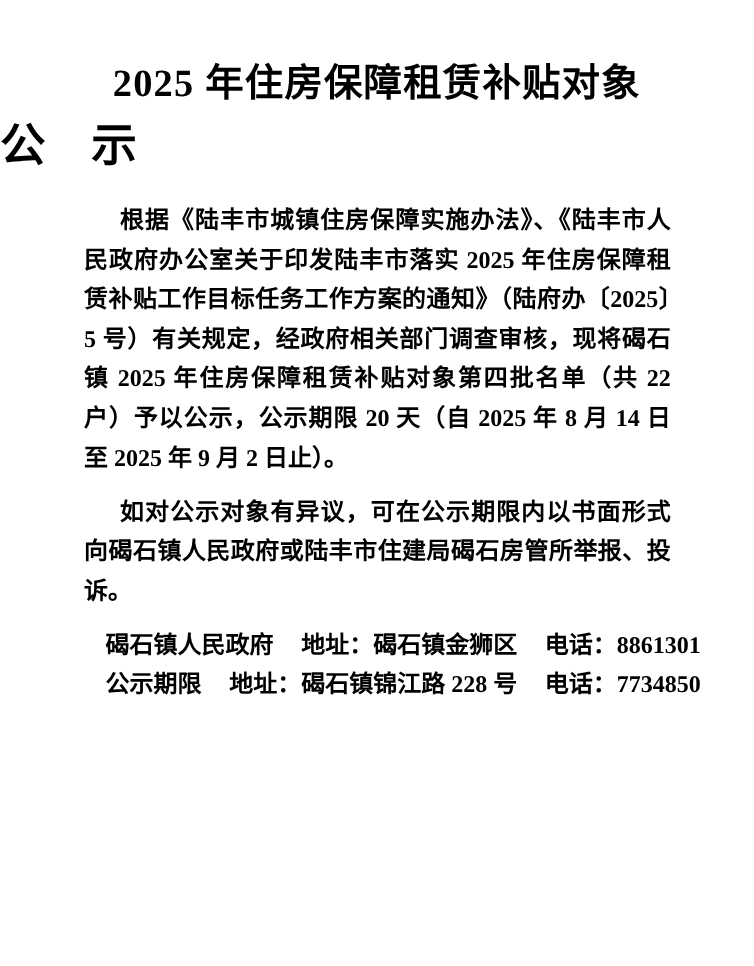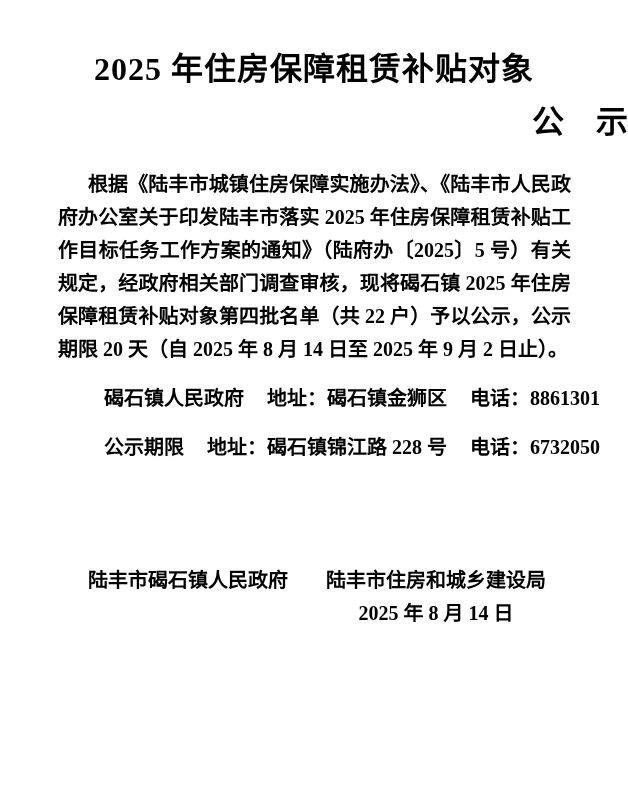--- a/index.html
+++ b/index.html
@@ -18,37 +18,37 @@
     margin: 0;
     padding-top: 50px;
     text-align: center;
     font-size: 32px;
     line-height: 38px;
     letter-spacing: 1px;
   }
   .title-line2 {
     margin: 0;
     padding-top: 16px;
-    text-align: right;
-    font-size: 32px;
+    text-align: left;
+    font-size: 38px;
     line-height: 36px;
   }
   .doc-body {
     margin: 28px 57px 0 58px; 
     font-size: 20px;
     line-height: 33px;
   }
   .para {
-    margin: 0;
+    margin: 12px;
     text-align: justify;
     text-justify: inter-ideograph;
     text-indent: 30px;
   }
   .contact-line {
-    margin: 16px;
+    margin: 0;
     padding-left: 30px;
     white-space: nowrap;
   }
   .contact-line .seg { margin-left: 18px; }
   .attachment {
     margin: 37px 0 0 0;
     padding-left: 30px;
   }
   .sign-row {
     display: flex;
@@ -72,36 +72,30 @@
 <div class="page">
 
   <h1 class="title-line1">2025 年住房保障租赁补贴对象</h1>
 
   <h1 class="title-line2">公　示</h1>
 
   <div class="doc-body">
 
     <p class="para">根据《陆丰市城镇住房保障实施办法》、《陆丰市人民政府办公室关于印发陆丰市落实 2025 年住房保障租赁补贴工作目标任务工作方案的通知》（陆府办〔2025〕5 号）有关规定，经政府相关部门调查审核，现将碣石镇 2025 年住房保障租赁补贴对象第四批名单（共 22 户）予以公示，公示期限 20 天（自 2025 年 8 月 14 日至 2025 年 9 月 2 日止）。</p>
 
+    <p class="para">如对公示对象有异议，可在公示期限内以书面形式向碣石镇人民政府或陆丰市住建局碣石房管所举报、投诉。</p>
 
     <p class="contact-line">
       <span class="seg" style="margin-left:0">碣石镇人民政府</span>
       <span class="seg">地址：碣石镇金狮区</span>
       <span class="seg">电话：8861301</span>
     </p>
 
     <p class="contact-line">
       <span class="seg" style="margin-left:0">公示期限</span>
       <span class="seg">地址：碣石镇锦江路 228 号</span>
-      <span class="seg">电话：6732050</span>
+      <span class="seg">电话：7734850</span>
     </p>
 
 
-    <div class="sign-row">
-      <div class="sign-left">陆丰市碣石镇人民政府</div>
-      <div class="sign-right-col">
-        <div>陆丰市住房和城乡建设局</div>
-        <div>2025 年 8 月 14 日</div>
-      </div>
-    </div>
 
   </div>
 </div>
 
 </body></html>

